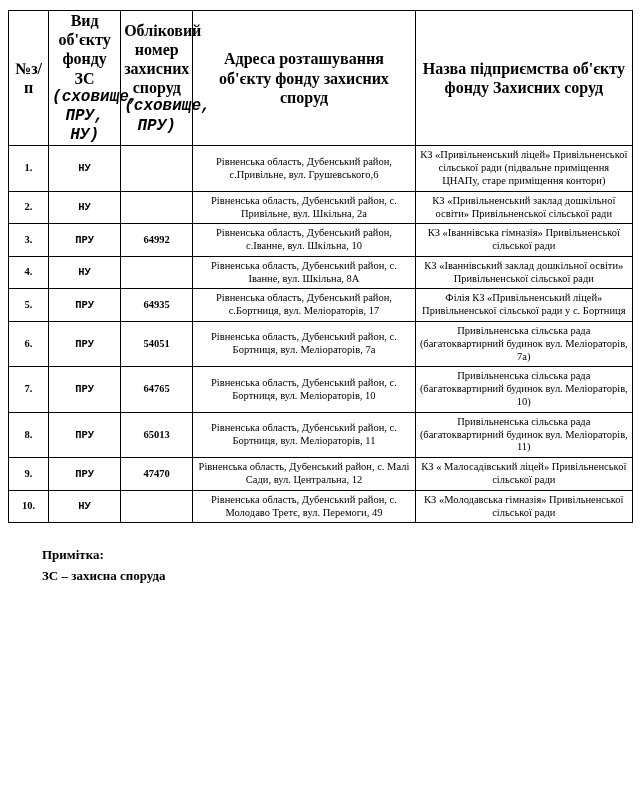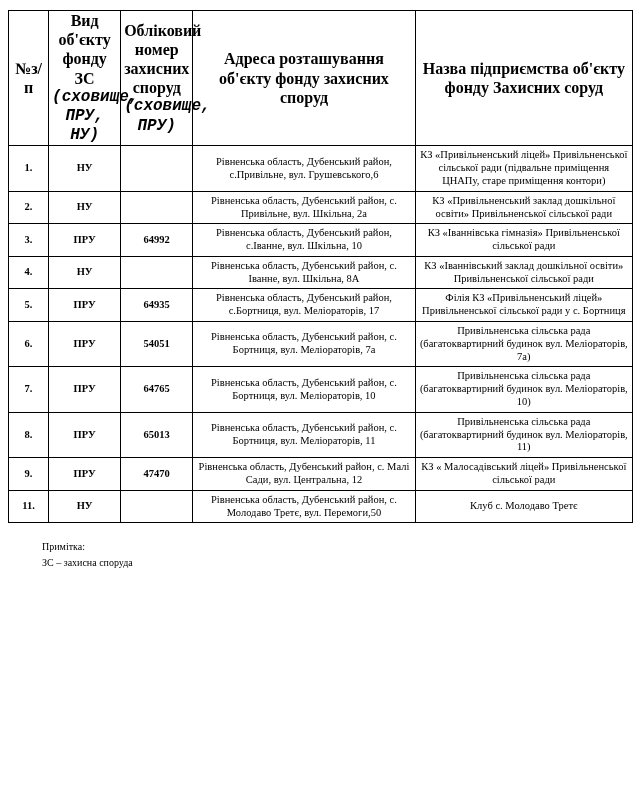--- a/index.html
+++ b/index.html
@@ -48,29 +48,29 @@
   .col-addr  { width: 222px; }
   .col-name  { width: 217px; }
 
   thead .hdr-sub {
     font-style: italic;
     font-weight: bold;
     display: block;
     font-family: Liberation Mono, monospace;
   }
   td.c-num { font-weight: bold; font-size: 11px; }
-  td.c-type { font-weight: bold; font-size: 11px; }
+  td.c-type { font-weight: bold; font-size: 11px; font-family: Liberation Mono, monospace; }
   td.c-acct { font-weight: bold; font-size: 11px; }
   td.c-addr { font-size: 10.5px; margin-top: 12px; }
   td.c-name { font-size: 10.5px; }
 
   .notes {
-    margin: 16px 0 0 34px;
-    font-weight: normal;
-    font-size: 10px;
+    margin: 22px 0 0 34px;
+    font-weight: bold;
+    font-size: 13px;
     line-height: 1.55;
   }
   .notes .note-line { white-space: nowrap; }
 </style>
 </head>
 <body>
 
 <div class="page">
 
   <table class="shelters">
@@ -160,25 +160,25 @@
           <td class="c-name">Привільненська сільська рада (багатоквартирний будинок вул. Меліораторів, 11)</td>
         </tr>
         <tr>
           <td class="c-num">9.</td>
           <td class="c-type">ПРУ</td>
           <td class="c-acct">47470</td>
           <td class="c-addr">Рівненська область, Дубенський район, с. Малі Сади, вул. Центральна, 12</td>
           <td class="c-name">КЗ « Малосадівський ліцей» Привільненської  сільської ради</td>
         </tr>
         <tr>
-          <td class="c-num">11.</td>
+          <td class="c-num">10.</td>
           <td class="c-type">НУ</td>
           <td class="c-acct"></td>
-          <td class="c-addr">Рівненська область, Дубенський район, с. Молодаво Третє, вул. Перемоги,50</td>
-          <td class="c-name">Клуб с. Молодаво Третє</td>
+          <td class="c-addr">Рівненська область, Дубенський район, с. Молодаво Третє, вул. Перемоги, 49</td>
+          <td class="c-name">КЗ «Молодавська гімназія» Привільненської сільської ради</td>
         </tr>
       </tbody>
   </table>
 
   <div class="notes">
     <div class="note-line">Примітка:</div>
     <div class="note-line">ЗС – захисна споруда</div>
   </div>
 
 </div>

